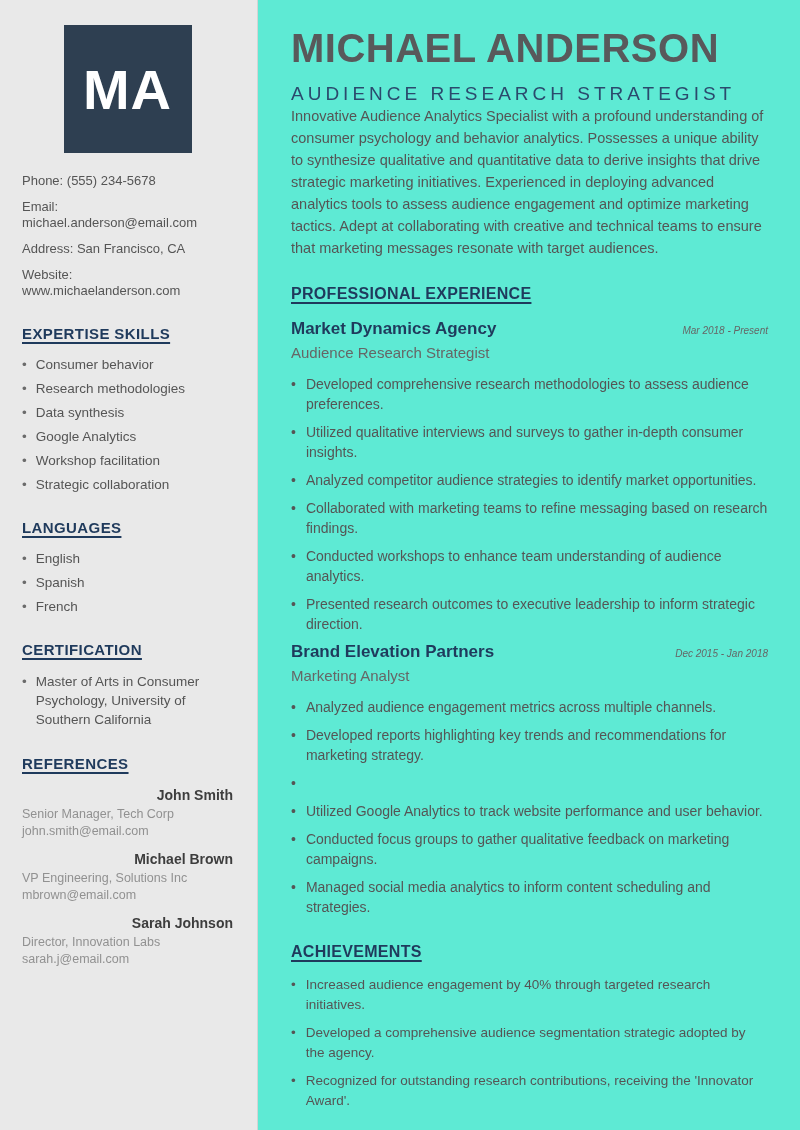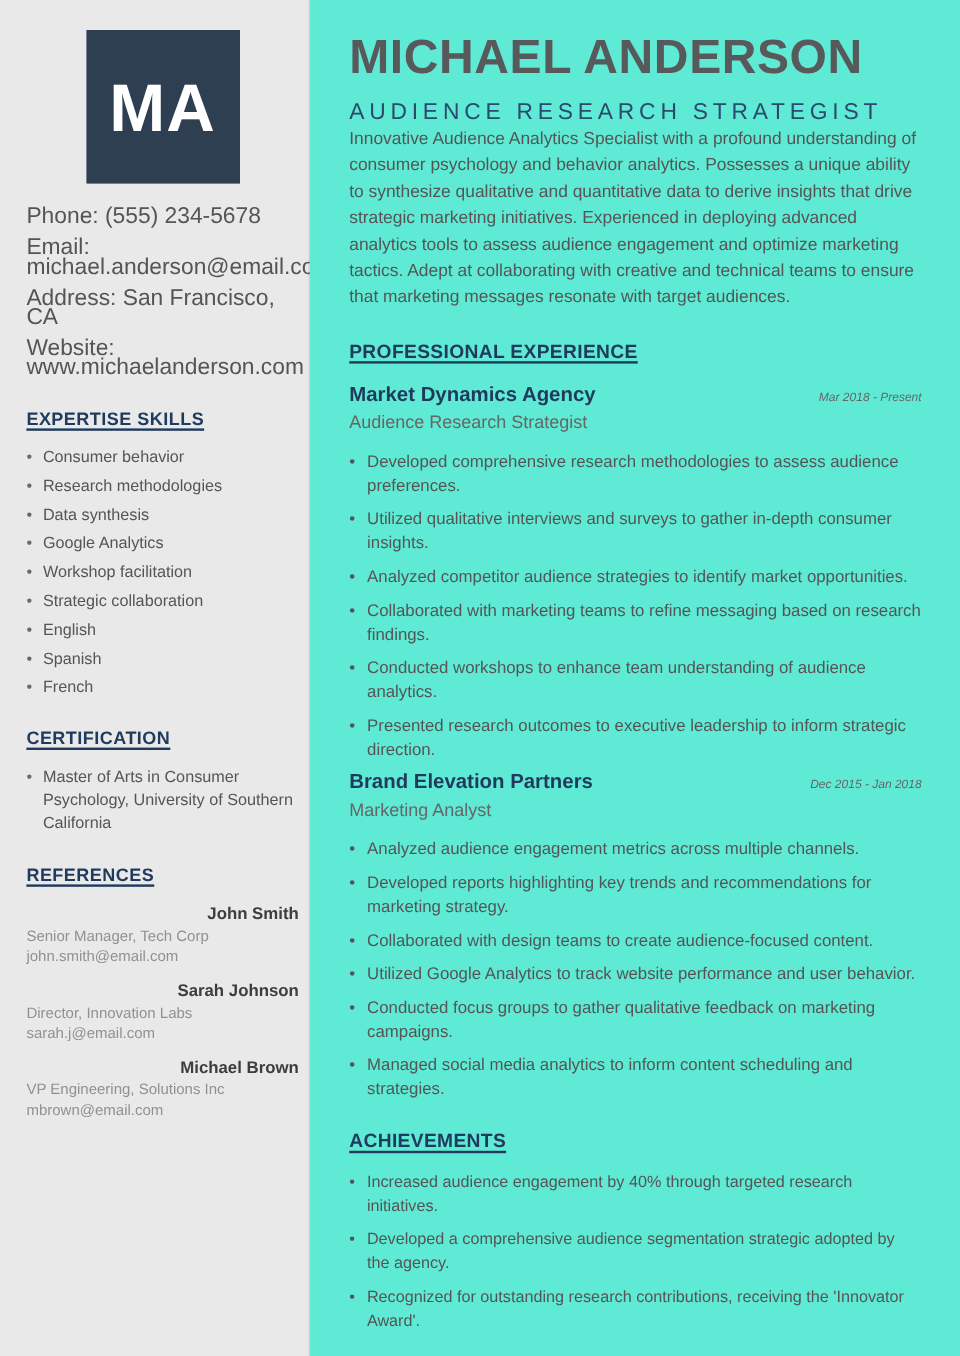--- a/index.html
+++ b/index.html
@@ -8,30 +8,30 @@
     width: 800px; height: 1130px;
     font-family: "Liberation Sans", sans-serif;
     overflow: hidden;
   }
   .page { display: flex; width: 800px; height: 1130px; background: #ffffff; }
 
   
   .sidebar {
     width: 258px; flex: 0 0 258px; height: 1130px;
     background: #e9e9e9; border-right: 1px solid #d4d4d4;
-    padding: 25px 8px 20px 22px;
+    padding: 25px 24px 20px 22px;
   }
   .avatar {
     width: 128px; height: 128px; margin: 0 auto;
     background: #2e3f51; color: #ffffff;
     display: flex; align-items: center; justify-content: center;
     font-size: 56px; font-weight: 700; letter-spacing: 1px;
   }
   .contact { margin-top: 20px; margin-bottom: 14px; }
-  .contact p { font-size: 19px; line-height: 16px; color: #555555; margin-bottom: 10px; }
+  .contact p { font-size: 13px; line-height: 16px; color: #555555; margin-bottom: 10px; }
   .side-heading {
     margin: 26px 0 14px 0;
     font-size: 15px; font-weight: 700; color: #1f3a5c;
     letter-spacing: 0.4px;
     text-decoration: underline; text-underline-offset: 3px; text-decoration-thickness: 1.5px;
   }
   .side-list { list-style: none; }
   .side-list li {
     display: flex; font-size: 13.5px; line-height: 17px; color: #555555;
     margin-bottom: 7px;
@@ -113,20 +113,21 @@
       <li>
           <span class="b">•</span>
           <span>Workshop facilitation</span>
         </li>
       <li>
           <span class="b">•</span>
           <span>Strategic collaboration</span>
         </li>
     </ul>
 
+    <h2 class="side-heading">LANGUAGES</h2>
     <ul class="side-list">
       <li>
           <span class="b">•</span>
           <span>English</span>
         </li>
       <li>
           <span class="b">•</span>
           <span>Spanish</span>
         </li>
       <li>
@@ -144,28 +145,28 @@
     </ul>
 
     <h2 class="side-heading">REFERENCES</h2>
     <div>
       <div class="ref">
         <h3>John Smith</h3>
         <p>Senior Manager, Tech Corp</p>
         <p>john.smith@email.com</p>
       </div>
       <div class="ref">
+        <h3>Michael Brown</h3>
+        <p>VP Engineering, Solutions Inc</p>
+        <p>mbrown@email.com</p>
+      </div>
+      <div class="ref">
         <h3>Sarah Johnson</h3>
         <p>Director, Innovation Labs</p>
         <p>sarah.j@email.com</p>
-      </div>
-      <div class="ref">
-        <h3>Michael Brown</h3>
-        <p>VP Engineering, Solutions Inc</p>
-        <p>mbrown@email.com</p>
       </div>
     </div>
   </aside>
 
   <main class="main">
 
     <h1 class="person-name">MICHAEL ANDERSON</h1>
     <div class="person-title">AUDIENCE RESEARCH STRATEGIST</div>
 
     <p class="summary">Innovative Audience Analytics Specialist with a profound understanding of consumer psychology and behavior analytics. Possesses a unique ability to synthesize qualitative and quantitative data to derive insights that drive strategic marketing initiatives. Experienced in deploying advanced analytics tools to assess audience engagement and optimize marketing tactics. Adept at collaborating with creative and technical teams to ensure that marketing messages resonate with target audiences.</p>
@@ -216,21 +217,20 @@
         <li>
             <span class="b">•</span>
             <span>Analyzed audience engagement metrics across multiple channels.</span>
           </li>
         <li>
             <span class="b">•</span>
             <span>Developed reports highlighting key trends and recommendations for marketing strategy.</span>
           </li>
         <li>
             <span class="b">•</span>
-            <span>Collaborated with design teams to create audience-focused content.</span>
           </li>
         <li>
             <span class="b">•</span>
             <span>Utilized Google Analytics to track website performance and user behavior.</span>
           </li>
         <li>
             <span class="b">•</span>
             <span>Conducted focus groups to gather qualitative feedback on marketing campaigns.</span>
           </li>
         <li>

